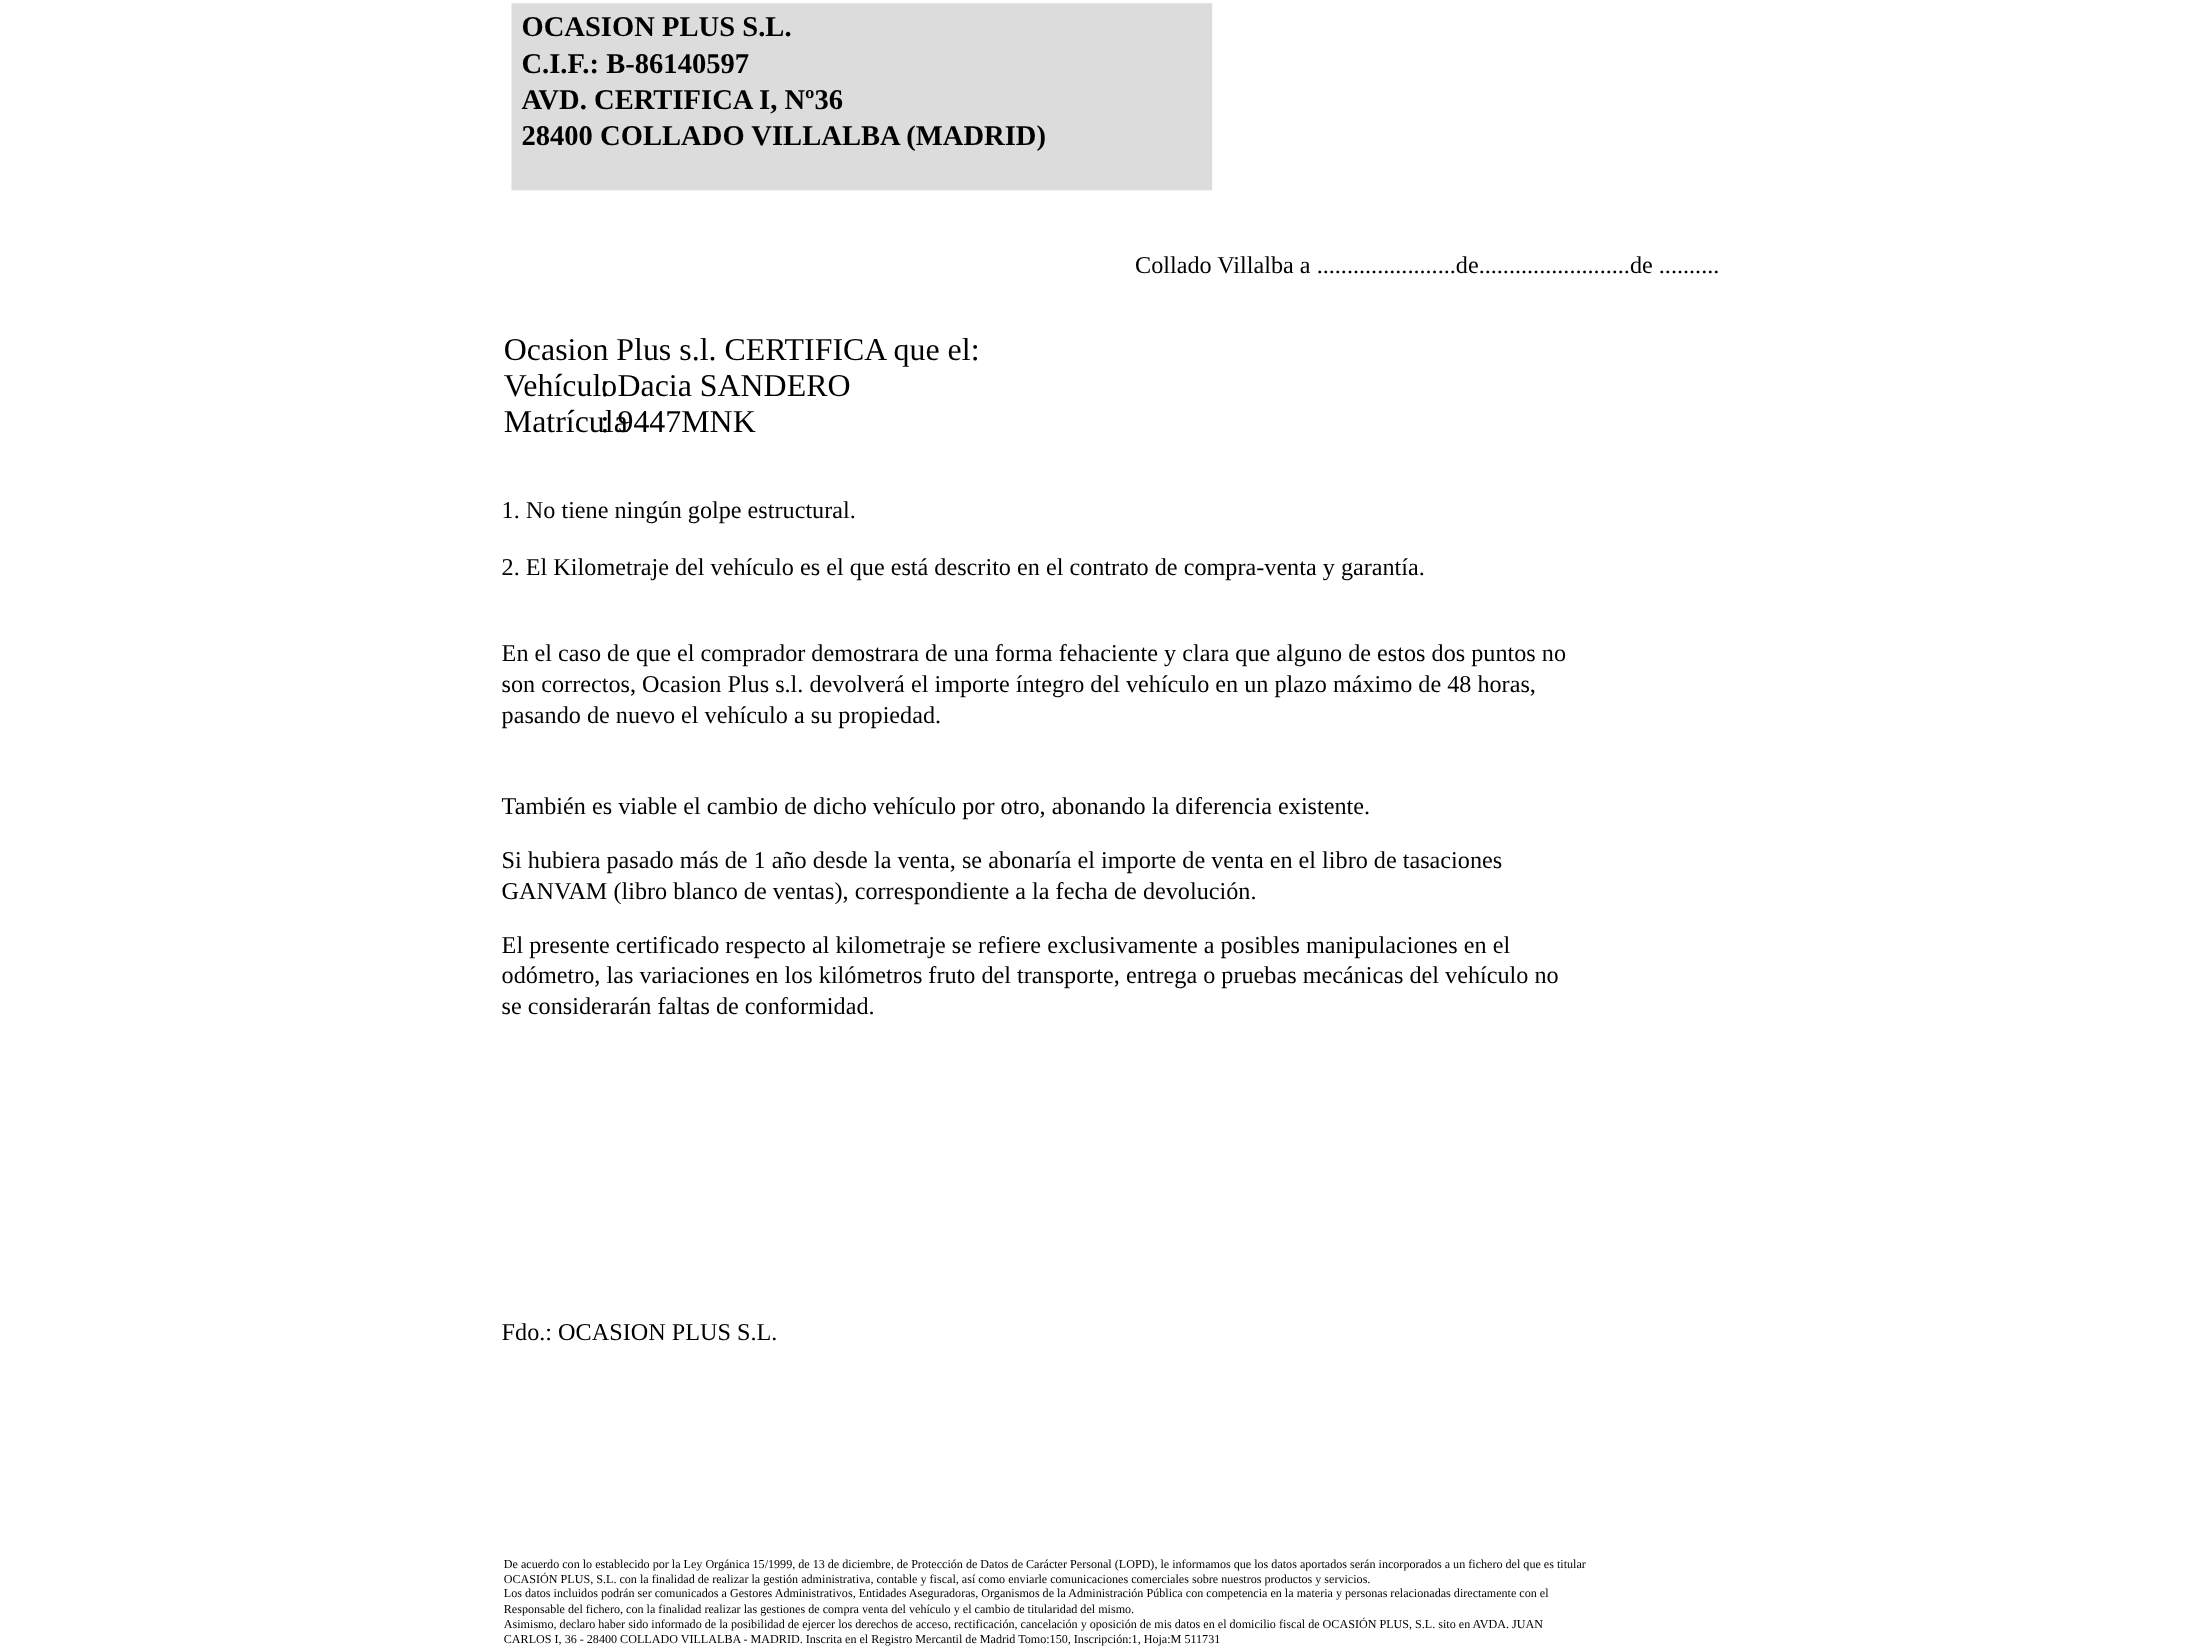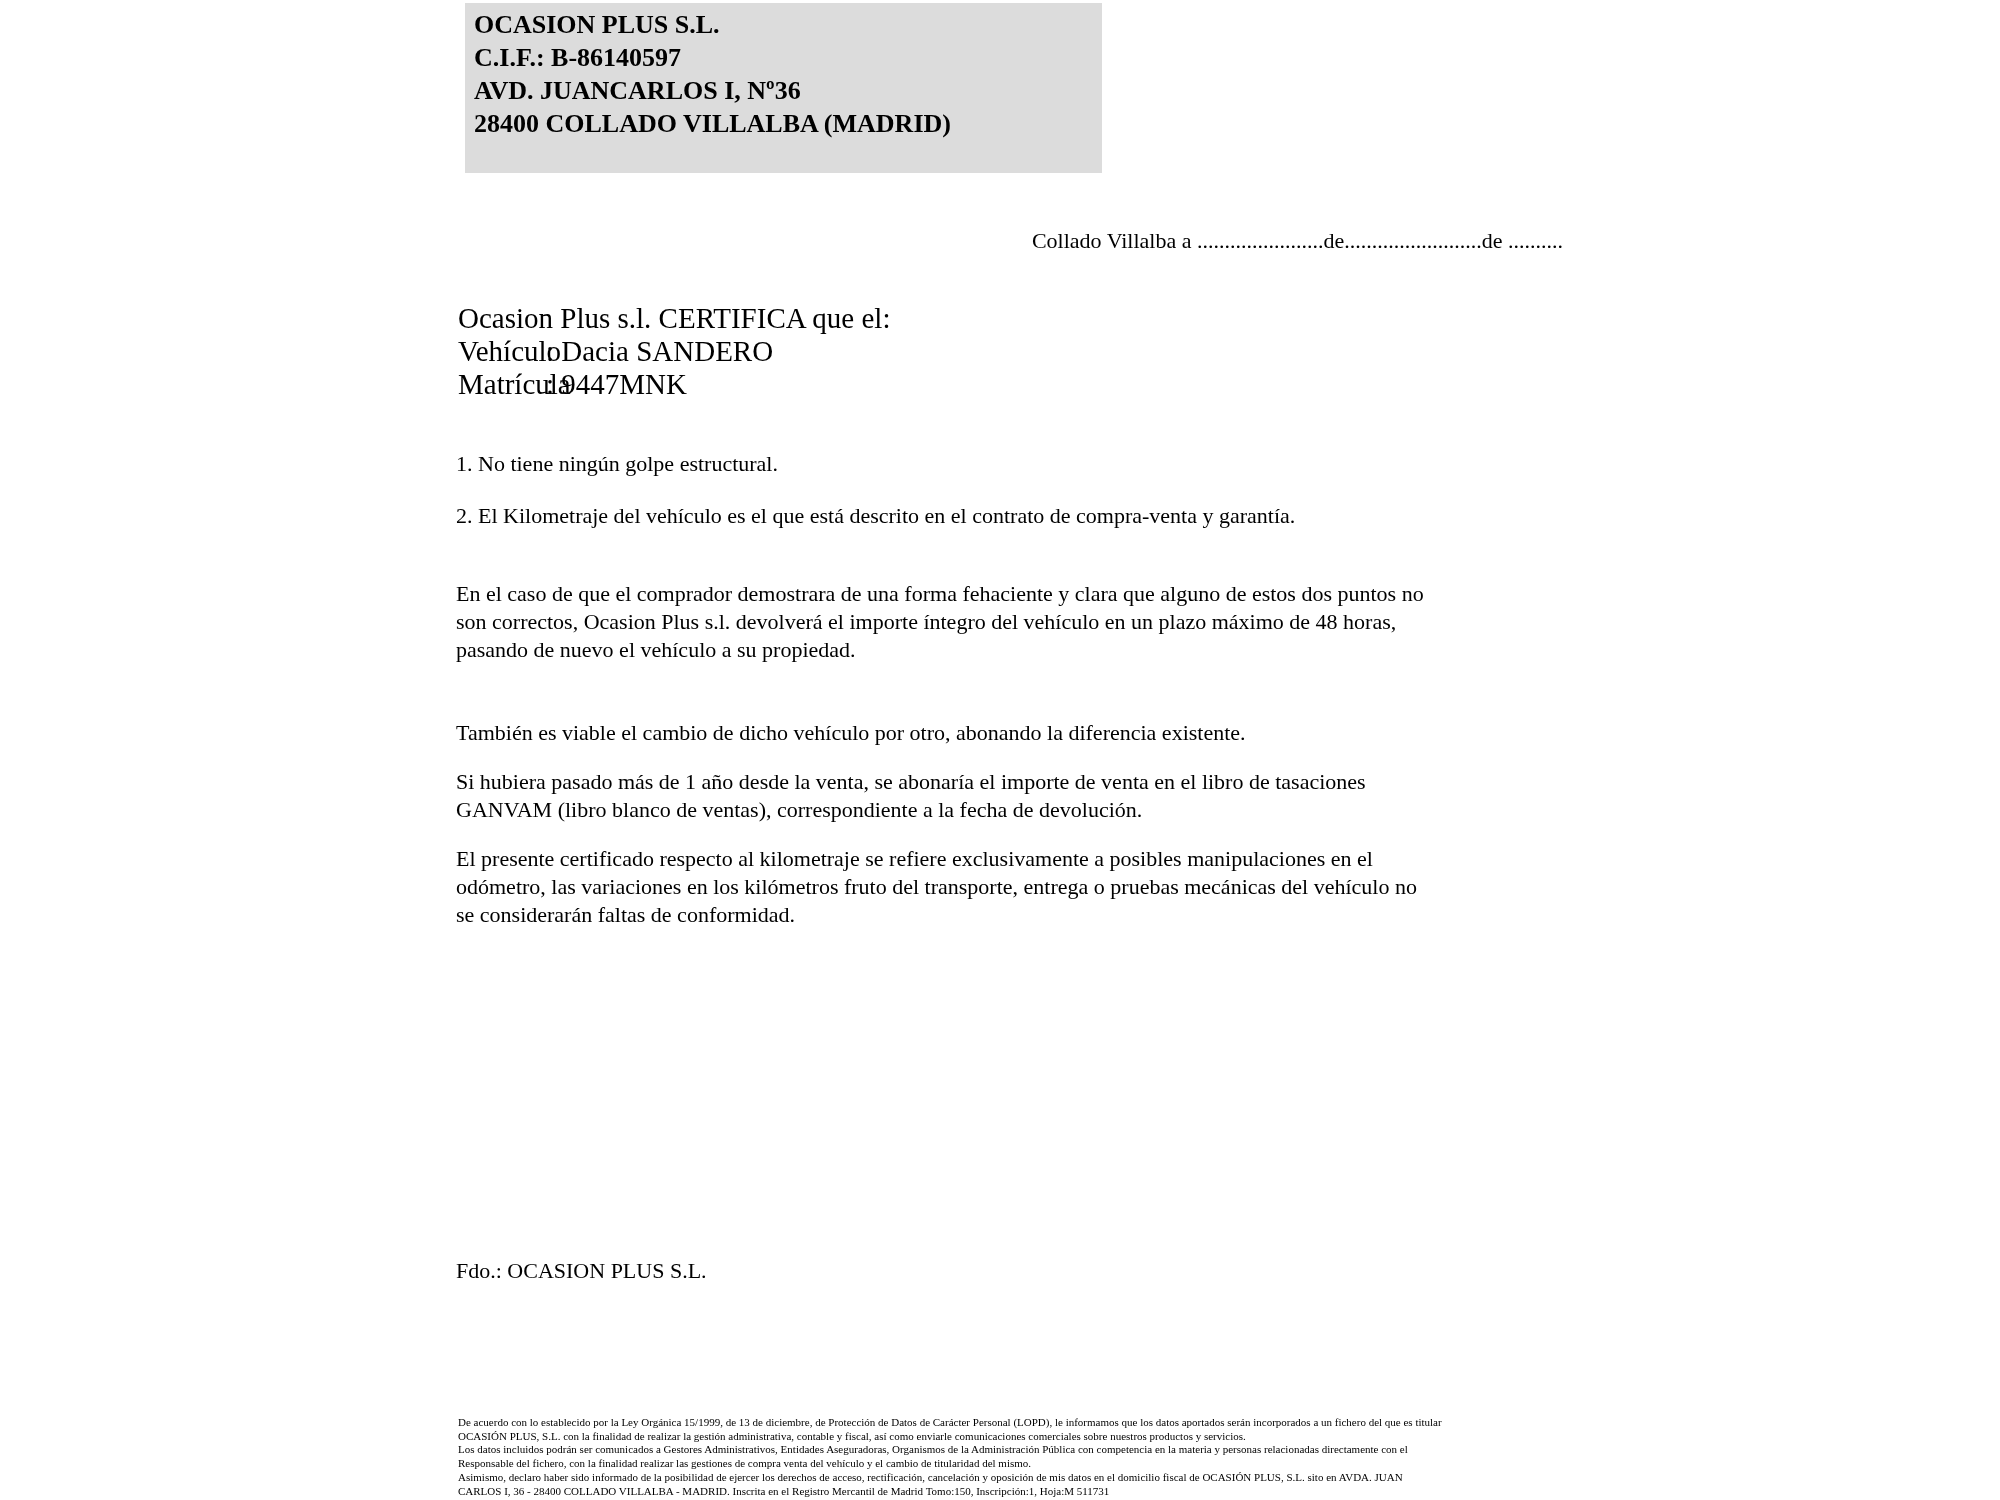--- a/index.html
+++ b/index.html
@@ -59,42 +59,42 @@
     left: 456px;
     font-size: 22px;
     line-height: 28px;
     white-space: pre-line;
   }
 
   .clause { line-height: 27px; white-space: nowrap; }
 
   .signature {
     left: 456px;
-    top: 1258px;
+    top: 1198px;
     font-size: 22px;
     white-space: nowrap;
   }
 
   .legal-footer {
     left: 458px;
     top: 1416px;
     font-size: 11px;
     line-height: 13.7px;
     white-space: pre-line;
   }
 </style>
 </head>
 <body>
 
 <div class="page">
 
   <div class="abs header-box">
     <div>OCASION PLUS S.L.</div>
     <div>C.I.F.: B-86140597</div>
-    <div>AVD. JUANCARLOS I, Nº36</div>
+    <div>AVD. CERTIFICA I, Nº36</div>
     <div>28400 COLLADO VILLALBA (MADRID)</div>
   </div>
 
   <div class="abs date-line">Collado Villalba a .......................de.........................de ..........</div>
 
   <div class="abs cert-block">
     <div>Ocasion Plus s.l. CERTIFICA que el:</div>
     <div><span class="cert-label">Vehículo</span><span>: Dacia SANDERO</span></div>
     <div><span class="cert-label">Matrícula</span><span>: 9447MNK</span></div>
   </div>

